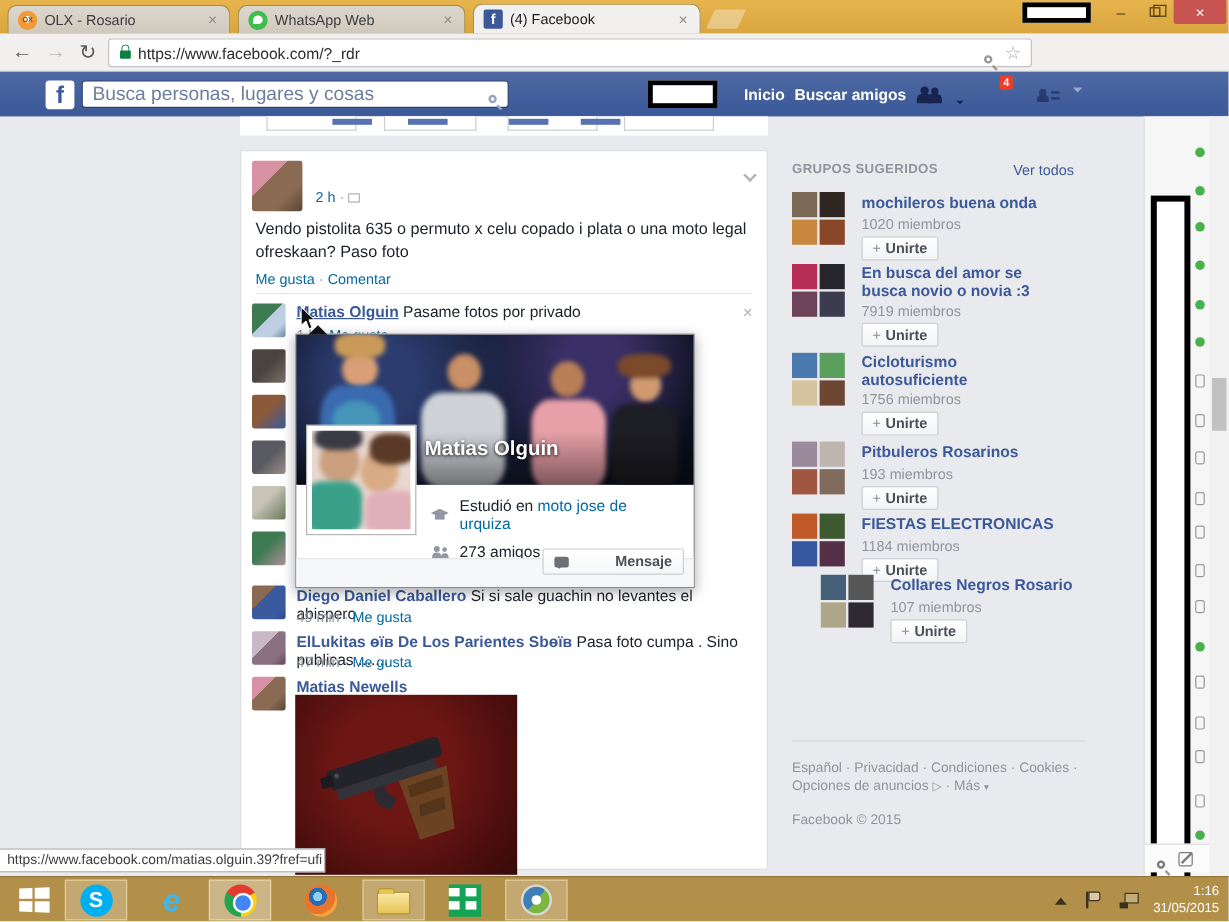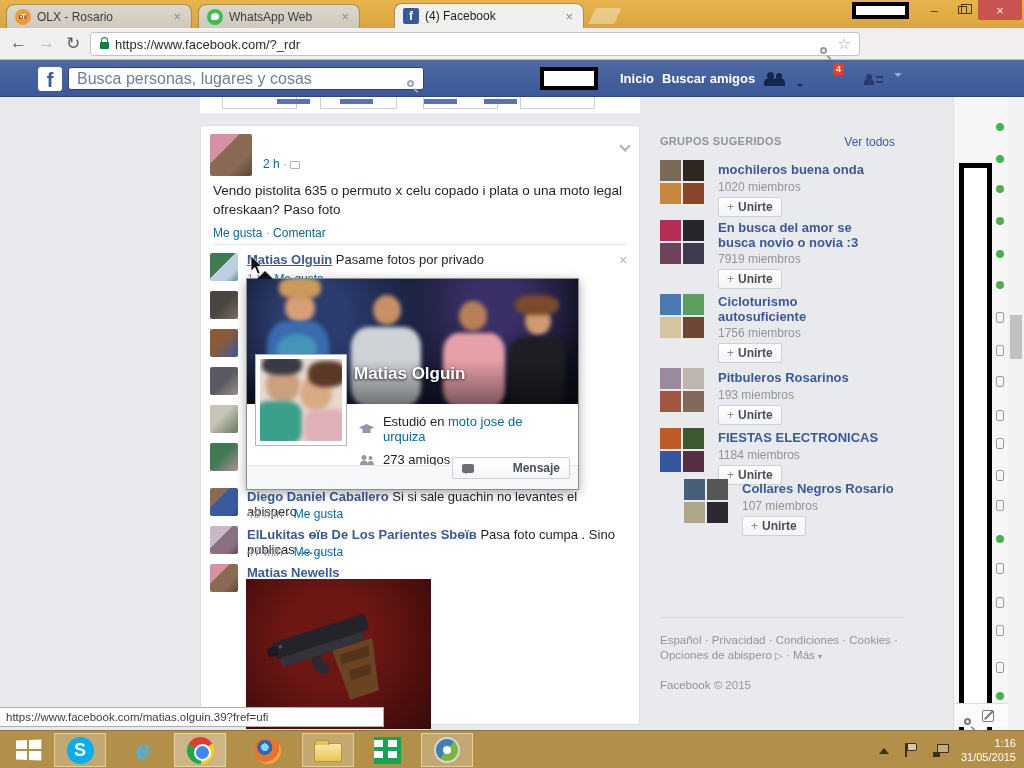--- a/index.html
+++ b/index.html
@@ -176,21 +176,21 @@
   .cs-sq { position:absolute; left:42px; width:8px; height:11px; border:1px solid #9a9a9a; border-radius:2px; }
   .chat-bottom { position:absolute; left:0px; top:606px; width:55px; height:24px; background:#fbfbfb;
                  border-top:1px solid #ddd; }
   .compose-ico { position:absolute; left:28px; top:6px; width:12px; height:12px; border:1px solid #7a7a7a;
                  border-radius:2px; }
   .compose-ico::after { content:""; position:absolute; left:5px; top:-2px; width:2px; height:12px;
                         background:#7a7a7a; transform:rotate(45deg); }
   .scrollbar { position:absolute; left:1008px; top:37px; width:16px; height:633px; background:#f1f1f1; }
   .thumb { position:absolute; left:2px; top:218px; width:12px; height:44px; background:#c1c1c1; }
 
-  .status-tip { position:absolute; left:0; top:647px; width:384px; height:20px; background:#fff;
+  .status-tip { position:absolute; left:0; top:647px; width:271px; height:20px; background:#fff;
                 border:1px solid #b0b0b0; border-left:none; font-size:11.5px; color:#3c3c3c;
                 padding:3px 6px; white-space:nowrap; overflow:hidden; z-index:60; }
 
   
   .taskbar { position:absolute; left:0; top:730px; width:1024px; height:38px; background:#b2904a;
              border-top:1px solid #93743a; }
   .tb-btn { position:absolute; top:2px; width:52px; height:34px; background:rgba(255,255,255,.22);
             border:1px solid rgba(255,238,190,.55); display:flex; align-items:center; justify-content:center; }
   .tb-plain { position:absolute; top:2px; width:52px; height:34px; display:flex; align-items:center;
               justify-content:center; }
@@ -235,21 +235,21 @@
 <body>
 
 <div class="screen">
 
   <div class="tabstrip">
     <div class="tab" style="left:6px; width:186px;">
       <span class="fav fav-olx">OX</span>
       <span class="title">OLX - Rosario</span>
       <span class="x">×</span>
     </div>
-    <div class="tab" style="left:198px; width:162px;">
+    <div class="tab" style="left:198px; width:190px;">
       <span class="fav fav-wa"></span>
       <span class="title">WhatsApp Web</span>
       <span class="x">×</span>
     </div>
     <div class="tab active" style="left:394px; width:190px;">
       <span class="fav fav-fb">f</span>
       <span class="title">(4) Facebook</span>
       <span class="x">×</span>
     </div>
     <div class="newtab"></div>
@@ -582,21 +582,21 @@
           </span>
         </div>
       </div>
 
       <div class="sb-sep"></div>
       <div class="fb-footer">
         <a>Español</a> <span>·</span>
         <a>Privacidad</a> <span>·</span>
         <a>Condiciones</a> <span>·</span>
         <a>Cookies</a> <span>·</span><br>
-        <a>Opciones de abispero</a>
+        <a>Opciones de anuncios</a>
         <span class="adch">▷</span>
         <span>·</span>
         <a>Más</a>
         <span style="font-size:8px;">▾</span>
         <div style="margin-top:14px;">Facebook © 2015</div>
       </div>
     </div>
 
     <div class="chatcol">
       <div class="chat-redact"></div>

